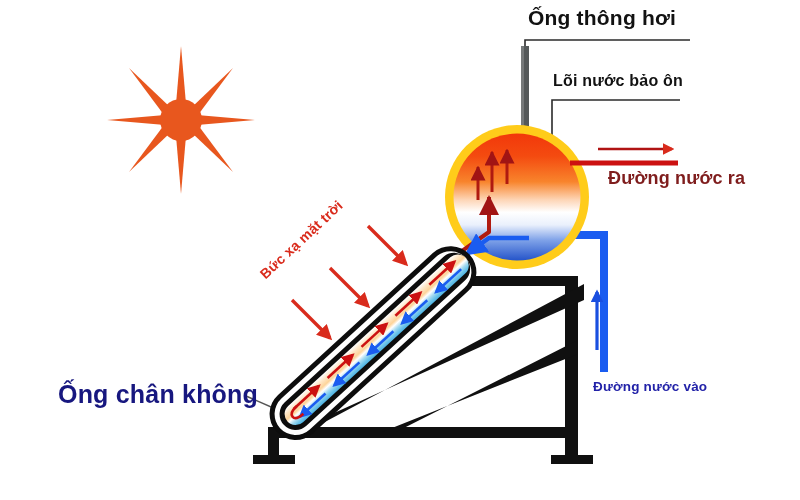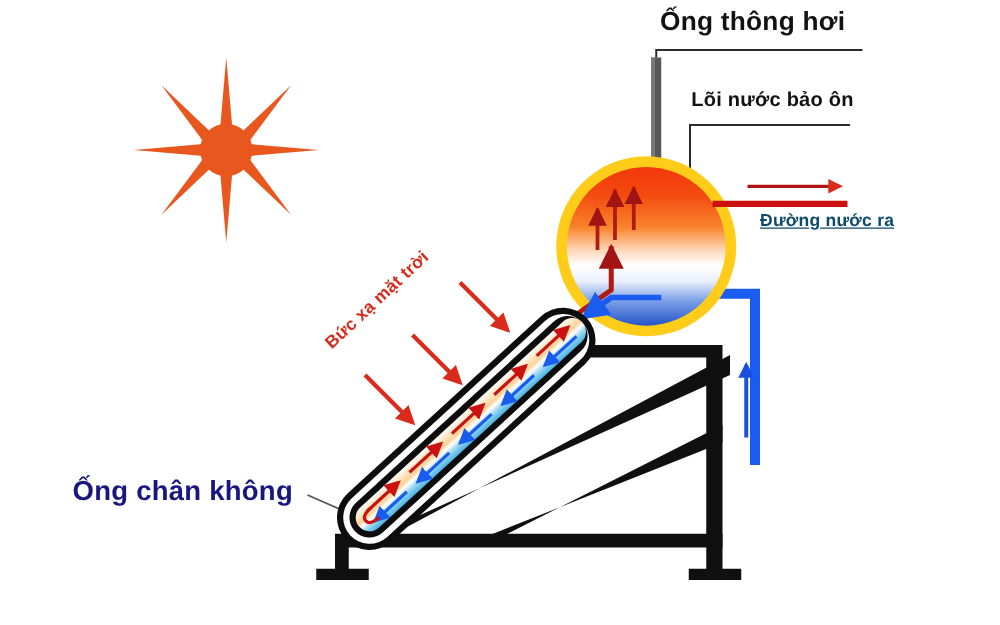--- a/index.html
+++ b/index.html
@@ -41,34 +41,33 @@
   }
   #label-insulation-core {
     left: 553px;
     top: 72px;
     font-size: 16px;
     color: #121212;
   }
   #label-water-out {
     left: 608px;
     top: 168px;
-    font-size: 14px;
-    color: #0c4a6e;
-    text-decoration: underline;
+    font-size: 18px;
+    color: #7f1d1d;
   }
   #label-water-in {
     left: 593px;
     top: 379px;
     font-size: 13.5px;
     color: #2222a8;
   }
   #label-vacuum-tube {
     left: 58px;
     top: 380px;
-    font-size: 22px;
+    font-size: 25px;
     color: #17177f;
   }
   #label-solar-radiation {
     left: 262px;
     top: 268px;
     font-size: 14px;
     color: #d92b1c;
     transform: rotate(-43deg);
     transform-origin: left center;
   }
@@ -238,18 +237,19 @@
     </g>
 
   </svg>
 
   <div class="lbl" id="label-vent-pipe">Ống thông hơi</div>
 
   <div class="lbl" id="label-insulation-core">Lõi nước bảo ôn</div>
 
   <div class="lbl" id="label-water-out">Đường nước ra</div>
 
+  <div class="lbl" id="label-water-in">Đường nước vào</div>
 
   <div class="lbl" id="label-vacuum-tube">Ống chân không</div>
 
   <div class="lbl" id="label-solar-radiation">Bức xạ mặt trời</div>
 
 </div>
 
 </body></html>

